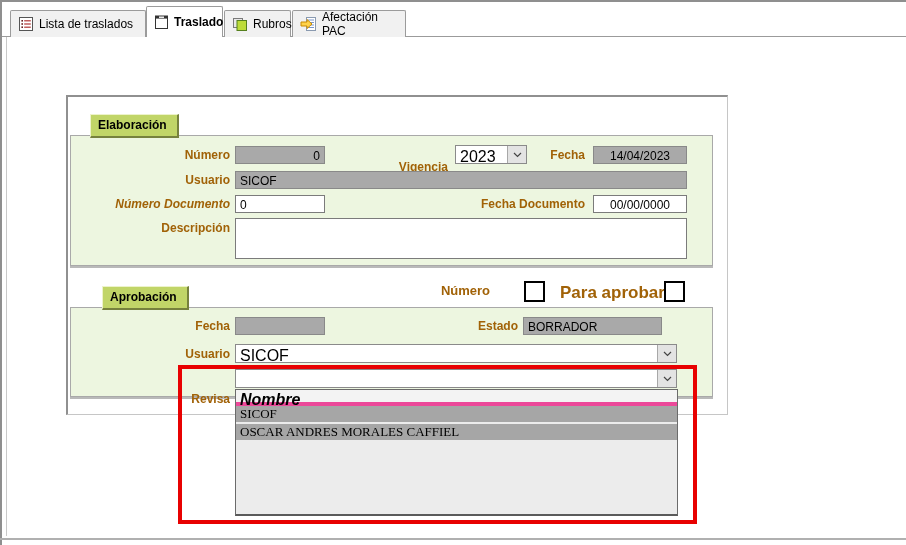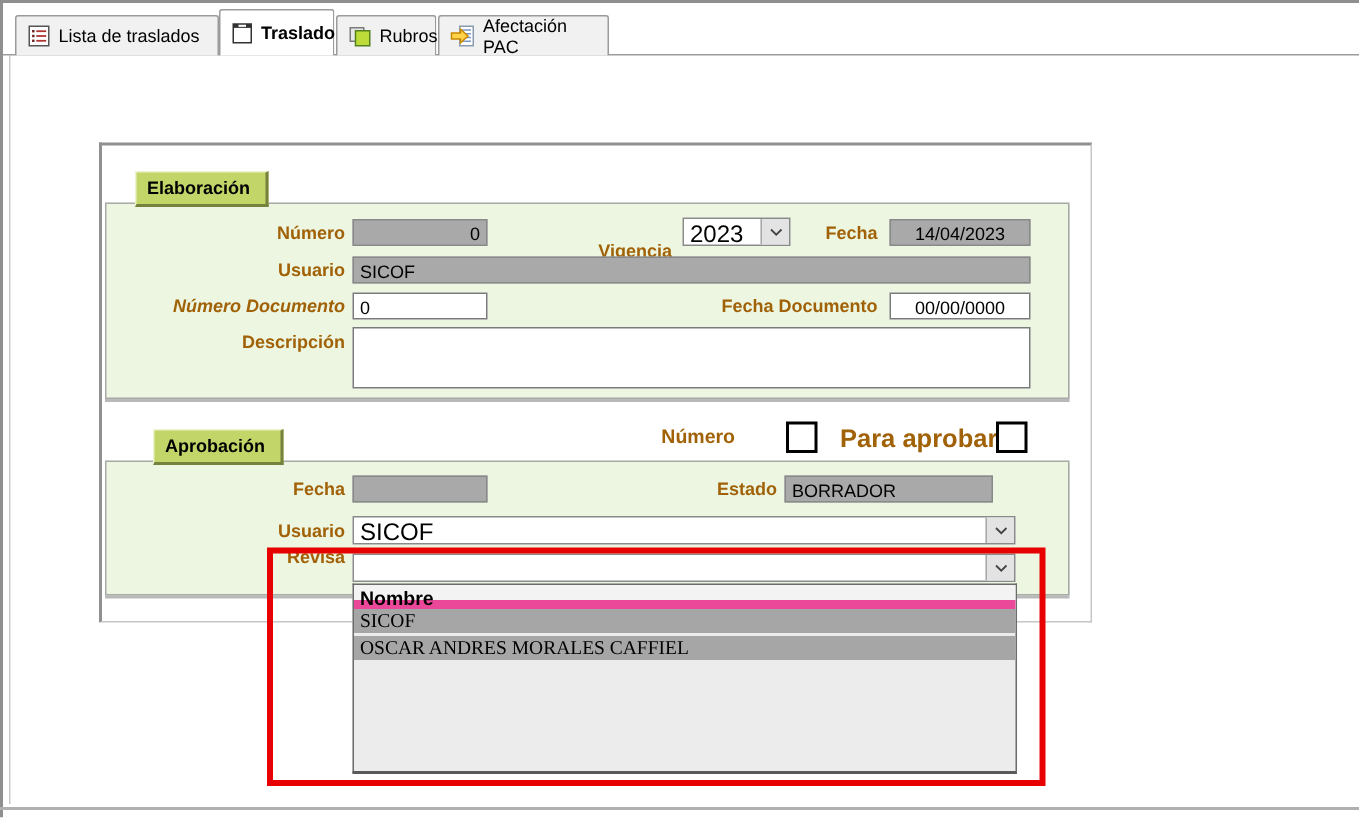--- a/index.html
+++ b/index.html
@@ -48,22 +48,22 @@
   .combo .cbtn { position:absolute; right:0; top:0; bottom:0; width:19px; background:#e3e3e3;
                  border-left:1px solid #a8a8a8; display:flex; align-items:center; justify-content:center; }
 
   .textarea { position:absolute; background:#ffffff; border:1px solid #7b7b7b; z-index:5; }
 
   .cb { position:absolute; width:21px; height:21px; background:#ffffff; border:2px solid #000; z-index:5; }
 
   
   .droplist { position:absolute; left:235px; top:389px; width:443px; height:127px; background:#ececec;
               border:1px solid #6b6b6b; border-bottom:2px solid #5a5a5a; z-index:8; }
-  .drophead { height:16px; background:#f3f3f3; border-bottom:6px solid #ec4899; font-weight:bold;
-              font-size:13px; padding:1px 0 0 4px; }
+  .drophead { height:16px; background:#f3f3f3; border-bottom:4px solid #ec4899; font-weight:bold;
+              font-size:16px; padding:1px 0 0 4px;font-style:italic; }
   .dropopt  { height:16px; background:#a6a6a6; margin-bottom:2px; font-family:"Liberation Serif", serif;
               font-size:13px; color:#000; padding:0 0 0 4px; line-height:16px; white-space:nowrap; overflow:hidden; }
 
   
   .redbox { position:absolute; left:178px; top:365px; width:519px; height:159px;
             border:4px solid #e80101; z-index:20; pointer-events:none; }
 </style>
 </head>
 <body>
 
@@ -181,21 +181,21 @@
   <div class="lbl" style="left:110px; top:347px; width:120px;">Usuario</div>
   <div class="combo" style="left:235px; top:344px; width:442px;">
     <span>SICOF</span>
     <span class="cbtn">
       <svg width="9" height="6" viewBox="0 0 9 6">
           <polyline points="1,1 4.5,4.5 8,1" fill="none" stroke="#444444" stroke-width="1.2"></polyline>
         </svg>
     </span>
   </div>
 
-  <div class="lbl" style="left:110px; top:364px; width:120px;">Revisa</div>
+  <div class="lbl" style="left:110px; top:392px; width:120px;">Revisa</div>
   <div class="combo" style="left:235px; top:369px; width:442px;">
     <span></span>
     <span class="cbtn">
       <svg width="9" height="6" viewBox="0 0 9 6">
           <polyline points="1,1 4.5,4.5 8,1" fill="none" stroke="#444444" stroke-width="1.2"></polyline>
         </svg>
     </span>
   </div>
 
   <div class="droplist">

